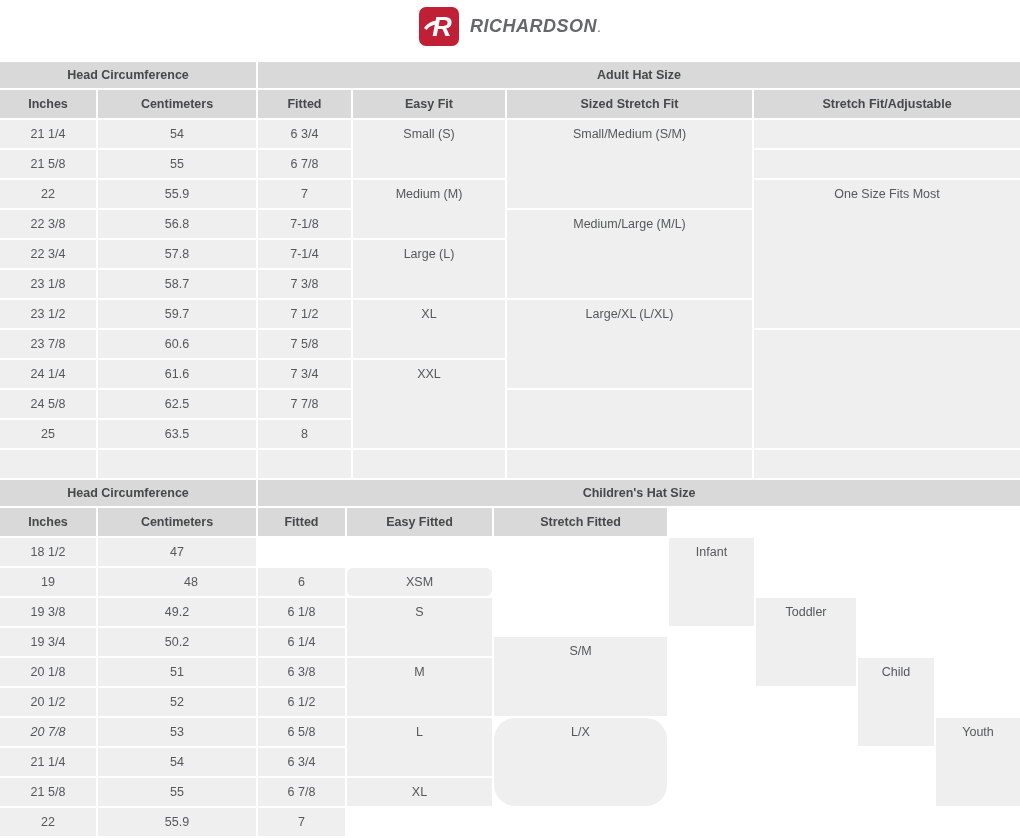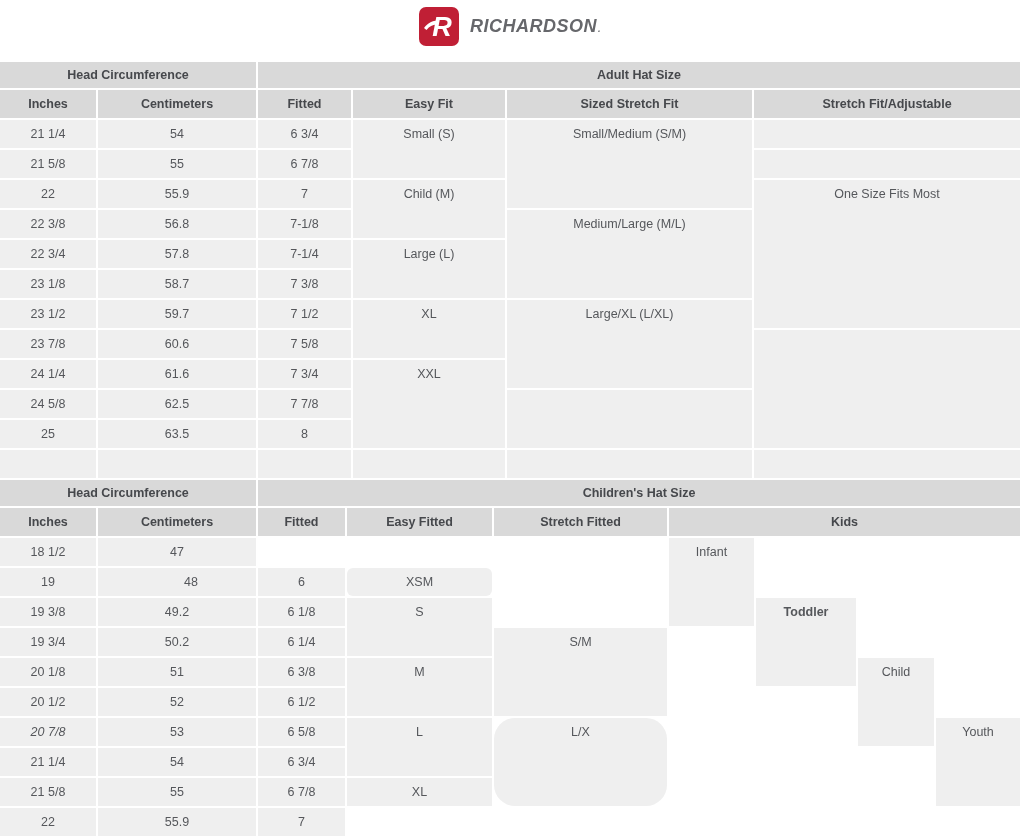--- a/index.html
+++ b/index.html
@@ -186,21 +186,21 @@
       <div class="cell size-cell" style="grid-area: 13 / 3 / span 1 / span 1;">
         <span>8</span>
       </div>
       <div class="cell empty-cell" style="grid-area: 14 / 3 / span 1 / span 1;">
         <span></span>
       </div>
       <div class="cell size-cell" style="grid-area: 3 / 4 / span 2 / span 1;">
         <span>Small (S)</span>
       </div>
       <div class="cell size-cell" style="grid-area: 5 / 4 / span 2 / span 1;">
-        <span>Child (M)</span>
+        <span>Medium (M)</span>
       </div>
       <div class="cell size-cell" style="grid-area: 7 / 4 / span 2 / span 1;">
         <span>Large (L)</span>
       </div>
       <div class="cell size-cell" style="grid-area: 9 / 4 / span 2 / span 1;">
         <span>XL</span>
       </div>
       <div class="cell size-cell" style="grid-area: 11 / 4 / span 3 / span 1;">
         <span>XXL</span>
       </div>
@@ -253,23 +253,20 @@
       </div>
       <div class="cell column-header" style="grid-area: 2 / 3 / span 1 / span 1;">
         <span>Fitted</span>
       </div>
       <div class="cell column-header" style="grid-area: 2 / 4 / span 1 / span 1;">
         <span>Easy Fitted</span>
       </div>
       <div class="cell column-header" style="grid-area: 2 / 5 / span 1 / span 1;">
         <span>Stretch Fitted</span>
       </div>
-      <div class="cell column-header" style="grid-area: 2 / 6 / span 1 / span 4;">
-        <span>Kids</span>
-      </div>
       <div class="cell size-cell" style="grid-area: 3 / 1 / span 1 / span 1;">
         <span>18 1/2</span>
       </div>
       <div class="cell size-cell" style="grid-area: 4 / 1 / span 1 / span 1;">
         <span>19</span>
       </div>
       <div class="cell size-cell" style="grid-area: 5 / 1 / span 1 / span 1;">
         <span>19 3/8</span>
       </div>
       <div class="cell size-cell" style="grid-area: 6 / 1 / span 1 / span 1;">
@@ -358,30 +355,30 @@
       </div>
       <div class="cell size-cell" style="grid-area: 7 / 4 / span 2 / span 1;">
         <span>M</span>
       </div>
       <div class="cell size-cell" style="grid-area: 9 / 4 / span 2 / span 1;">
         <span>L</span>
       </div>
       <div class="cell size-cell" style="grid-area: 11 / 4 / span 1 / span 1;">
         <span>XL</span>
       </div>
-      <div class="cell size-cell" style="grid-area: 6 / 5 / span 3 / span 1;">
+      <div class="cell size-cell" style="grid-area: 6 / 5 / span 3 / span 1; margin-top: 9px;">
         <span>S/M</span>
       </div>
       <div class="cell size-cell" style="grid-area: 9 / 5 / span 3 / span 1; border-radius: 21px;">
         <span>L/X</span>
       </div>
       <div class="cell size-cell" style="grid-area: 3 / 6 / span 3 / span 1;">
         <span>Infant</span>
       </div>
-      <div class="cell size-cell" style="grid-area: 5 / 7 / span 3 / span 1; font-weight: bold;">
+      <div class="cell size-cell" style="grid-area: 5 / 7 / span 3 / span 1;">
         <span>Toddler</span>
       </div>
       <div class="cell size-cell" style="grid-area: 7 / 8 / span 3 / span 1;">
         <span>Child</span>
       </div>
       <div class="cell size-cell" style="grid-area: 9 / 9 / span 3 / span 1;">
         <span>Youth</span>
       </div>
     </div>
 </div>

